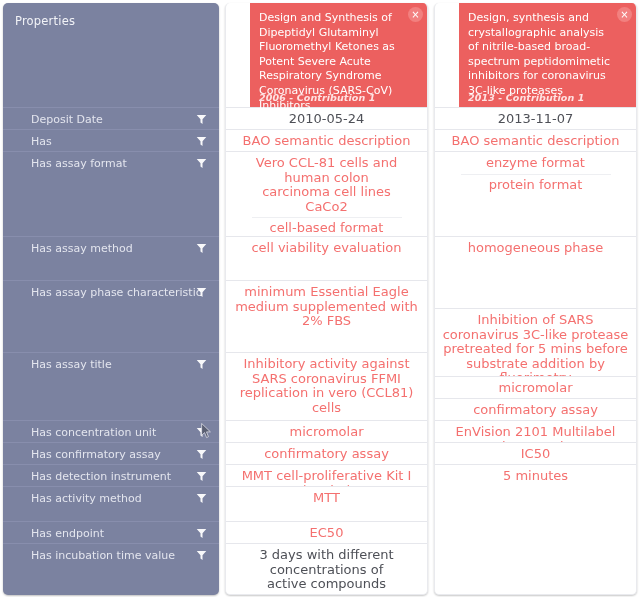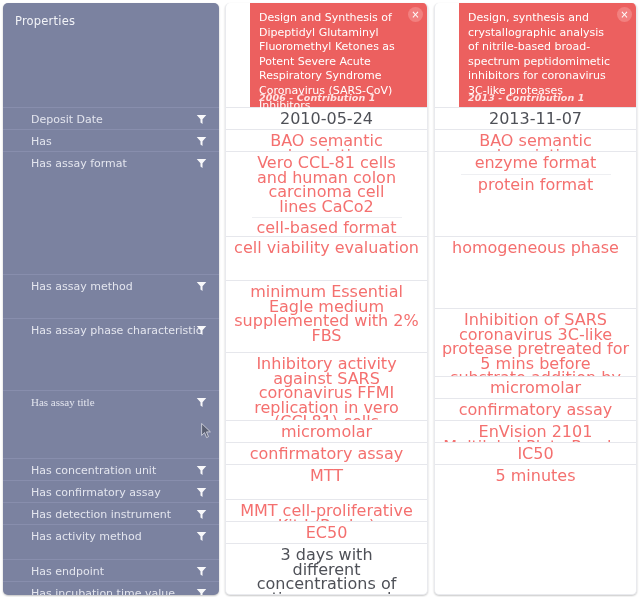--- a/index.html
+++ b/index.html
@@ -124,21 +124,21 @@
     cursor: pointer;
     font-family: "DejaVu Sans", sans-serif;
   }
 
   .cell {
     box-sizing: border-box;
     border-top: 1px solid #e6e7ec;
     padding: 4px 6px 4px 6px;
     text-align: center;
     color: #f4706f;
-    font-size: 16px;
+    font-size: 13px;
     line-height: 14.5px;
     overflow: hidden;
   }
   .cell.dark { color: #4e5057; }
   .cell .val + .val {
     border-top: 1px solid #eeeff2;
     margin-top: 3px;
     padding-top: 3px;
     display: block;
   }
@@ -177,31 +177,31 @@
         <div class="prop-row" style="height: 22px;"><span class="plabel">Has</span><span class="filter-icon">
             <svg viewBox="0 0 12 12">
               <path d="M0.8 1.2 L11.2 1.2 L7.1 5.6 L7.1 10.8 L4.9 9.4 L4.9 5.6 Z" fill="#ffffff"></path>
             </svg>
           </span></div>
         <div class="prop-row" style="height: 85px;"><span class="plabel">Has assay format</span><span class="filter-icon">
             <svg viewBox="0 0 12 12">
               <path d="M0.8 1.2 L11.2 1.2 L7.1 5.6 L7.1 10.8 L4.9 9.4 L4.9 5.6 Z" fill="#ffffff"></path>
             </svg>
           </span></div>
-        <div class="prop-row" style="height: 44px; margin-top: 38px;"><span class="plabel">Has assay method</span><span class="filter-icon">
+        <div class="prop-row" style="height: 44px;"><span class="plabel">Has assay method</span><span class="filter-icon">
             <svg viewBox="0 0 12 12">
               <path d="M0.8 1.2 L11.2 1.2 L7.1 5.6 L7.1 10.8 L4.9 9.4 L4.9 5.6 Z" fill="#ffffff"></path>
             </svg>
           </span></div>
         <div class="prop-row" style="height: 72px;"><span class="plabel">Has assay phase characteristic</span><span class="filter-icon">
             <svg viewBox="0 0 12 12">
               <path d="M0.8 1.2 L11.2 1.2 L7.1 5.6 L7.1 10.8 L4.9 9.4 L4.9 5.6 Z" fill="#ffffff"></path>
             </svg>
           </span></div>
-        <div class="prop-row" style="height: 68px; font-family: Liberation Serif, serif;"><span class="plabel">Has assay title</span><span class="filter-icon">
+        <div class="prop-row" style="height: 68px;"><span class="plabel">Has assay title</span><span class="filter-icon">
             <svg viewBox="0 0 12 12">
               <path d="M0.8 1.2 L11.2 1.2 L7.1 5.6 L7.1 10.8 L4.9 9.4 L4.9 5.6 Z" fill="#ffffff"></path>
             </svg>
           </span></div>
         <div class="prop-row" style="height: 22px;"><span class="plabel">Has concentration unit</span><span class="filter-icon">
             <svg viewBox="0 0 12 12">
               <path d="M0.8 1.2 L11.2 1.2 L7.1 5.6 L7.1 10.8 L4.9 9.4 L4.9 5.6 Z" fill="#ffffff"></path>
             </svg>
           </span></div>
         <div class="prop-row" style="height: 22px;"><span class="plabel">Has confirmatory assay</span><span class="filter-icon">
@@ -261,25 +261,25 @@
         </div>
         <div class="cell" style="height:68px">
           <span class="val wide">Inhibitory activity against SARS coronavirus FFMI replication in vero (CCL81) cells</span>
         </div>
         <div class="cell" style="height:22px">
           <span class="val wide">micromolar</span>
         </div>
         <div class="cell" style="height:22px">
           <span class="val wide">confirmatory assay</span>
         </div>
+        <div class="cell" style="height:22px">
+          <span class="val wide">MMT cell-proliferative Kit I (Roche)</span>
+        </div>
         <div class="cell" style="height:35px">
           <span class="val wide">MTT</span>
-        </div>
-        <div class="cell" style="height:22px">
-          <span class="val wide">MMT cell-proliferative Kit I (Roche)</span>
         </div>
         <div class="cell" style="height:22px">
           <span class="val wide">EC50</span>
         </div>
         <div class="cell dark" style="height:56px">
           <span class="val">3 days with different concentrations of active compounds</span>
           <span class="val">72 hours post infection</span>
         </div>
       </div>
       <div class="contrib-card">

